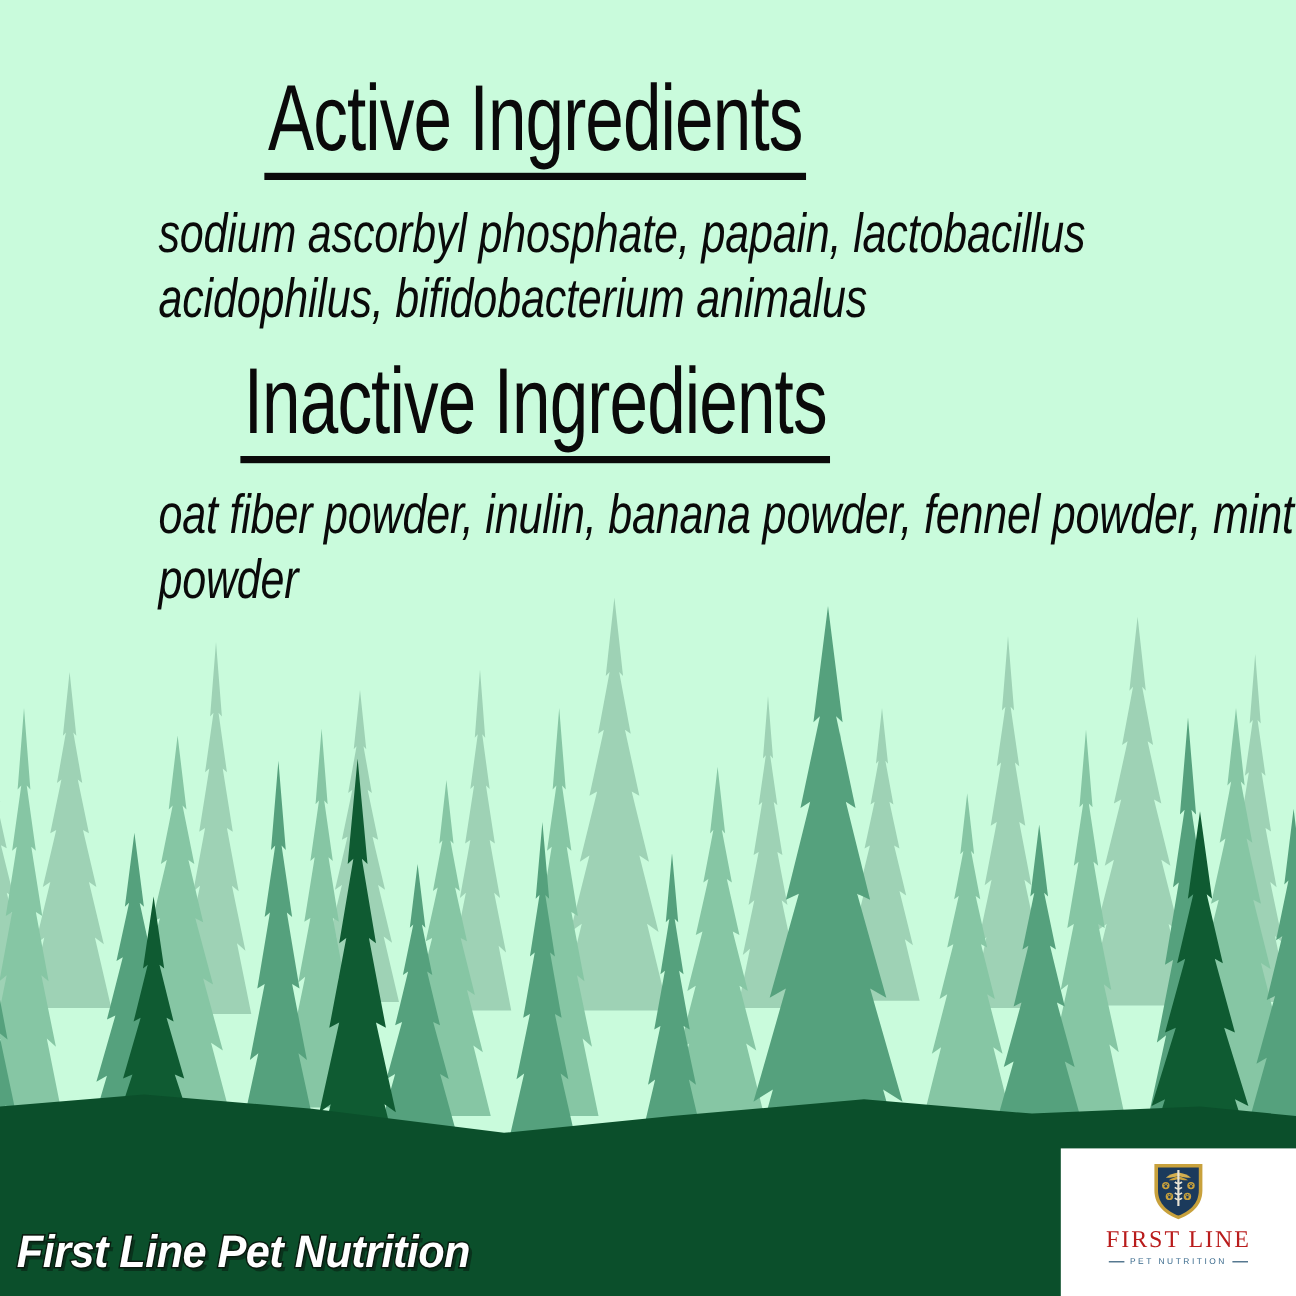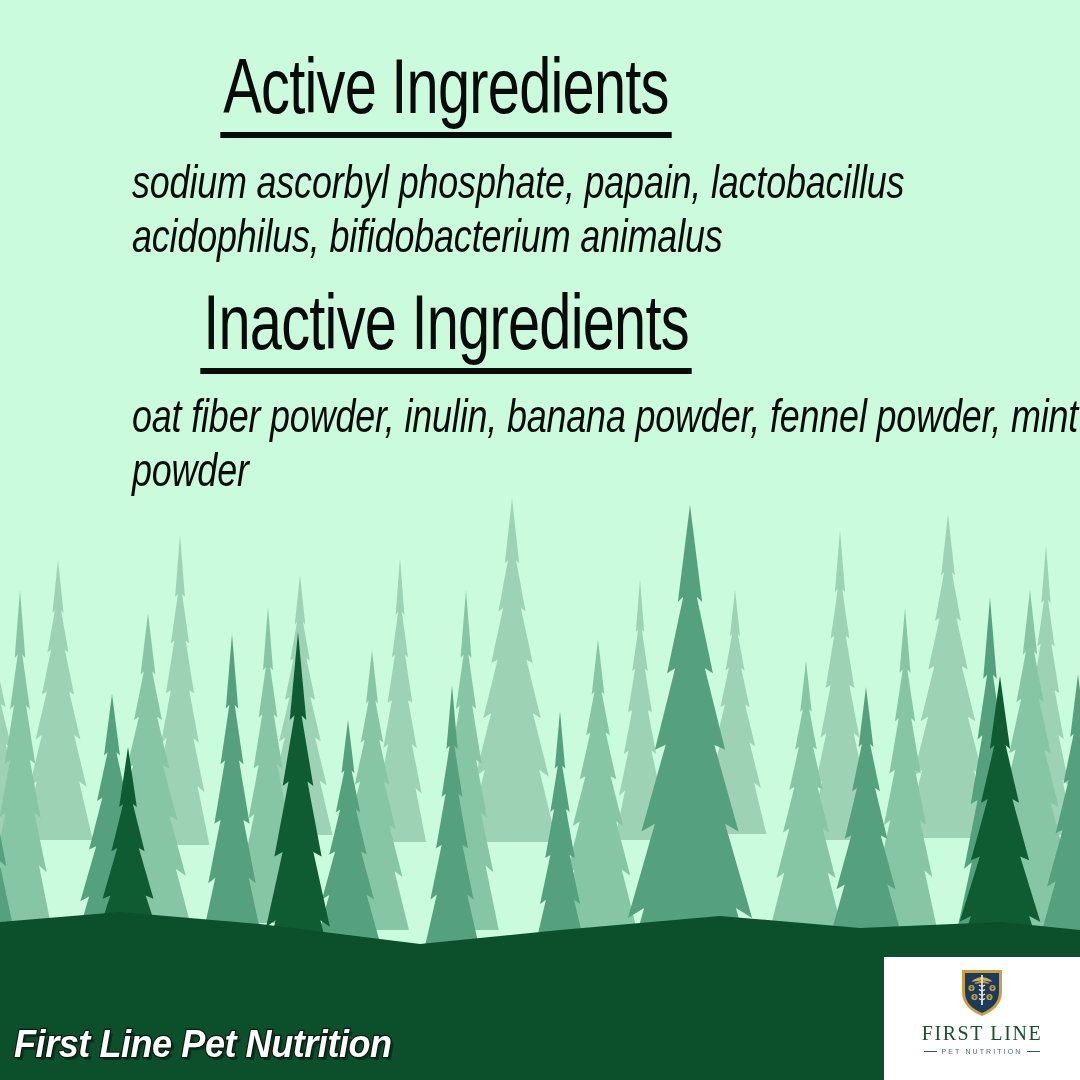--- a/index.html
+++ b/index.html
@@ -22,21 +22,21 @@
     left: 0;
     top: 0;
     width: 1080px;
     height: 1080px;
   }
 
   
   #text-block {
     position: absolute;
     left: 0;
-    top: 0;
+    top: 12px;
     width: 892px;
     z-index: 5;
     padding-top: 46px;
     box-sizing: border-box;
   }
 
   .heading {
     text-align: center;
     color: #0a0a0a;
     font-family: "Liberation Sans", sans-serif;
@@ -110,21 +110,21 @@
     justify-content: flex-start;
     padding-top: 9px;
     box-sizing: border-box;
   }
   #logo-shield { display: block; }
   #logo-name {
     margin-top: 5px;
     font-family: "Liberation Serif", serif;
     font-size: 20px;
     letter-spacing: 1.6px;
-    color: #14532d;
+    color: #b91c1c;
     font-weight: 400;
     line-height: 1;
   }
   #logo-tagline-row {
     margin-top: 5px;
     display: flex;
     align-items: center;
     gap: 5px;
   }
   .tag-rule {

